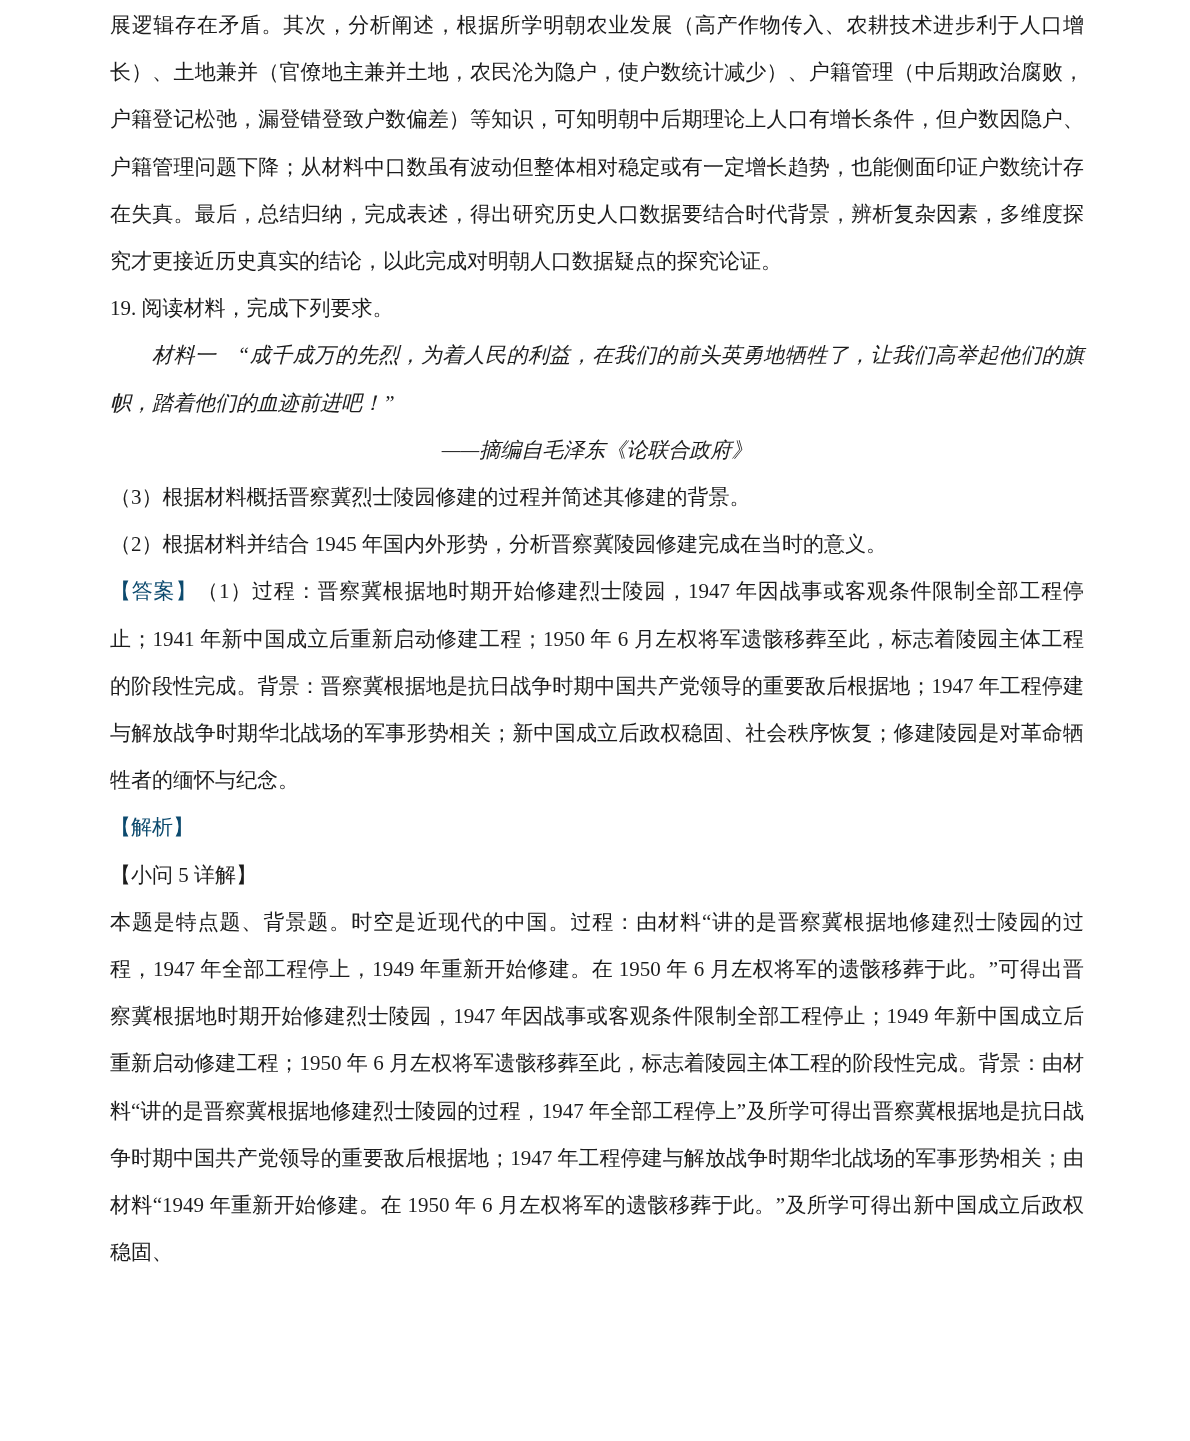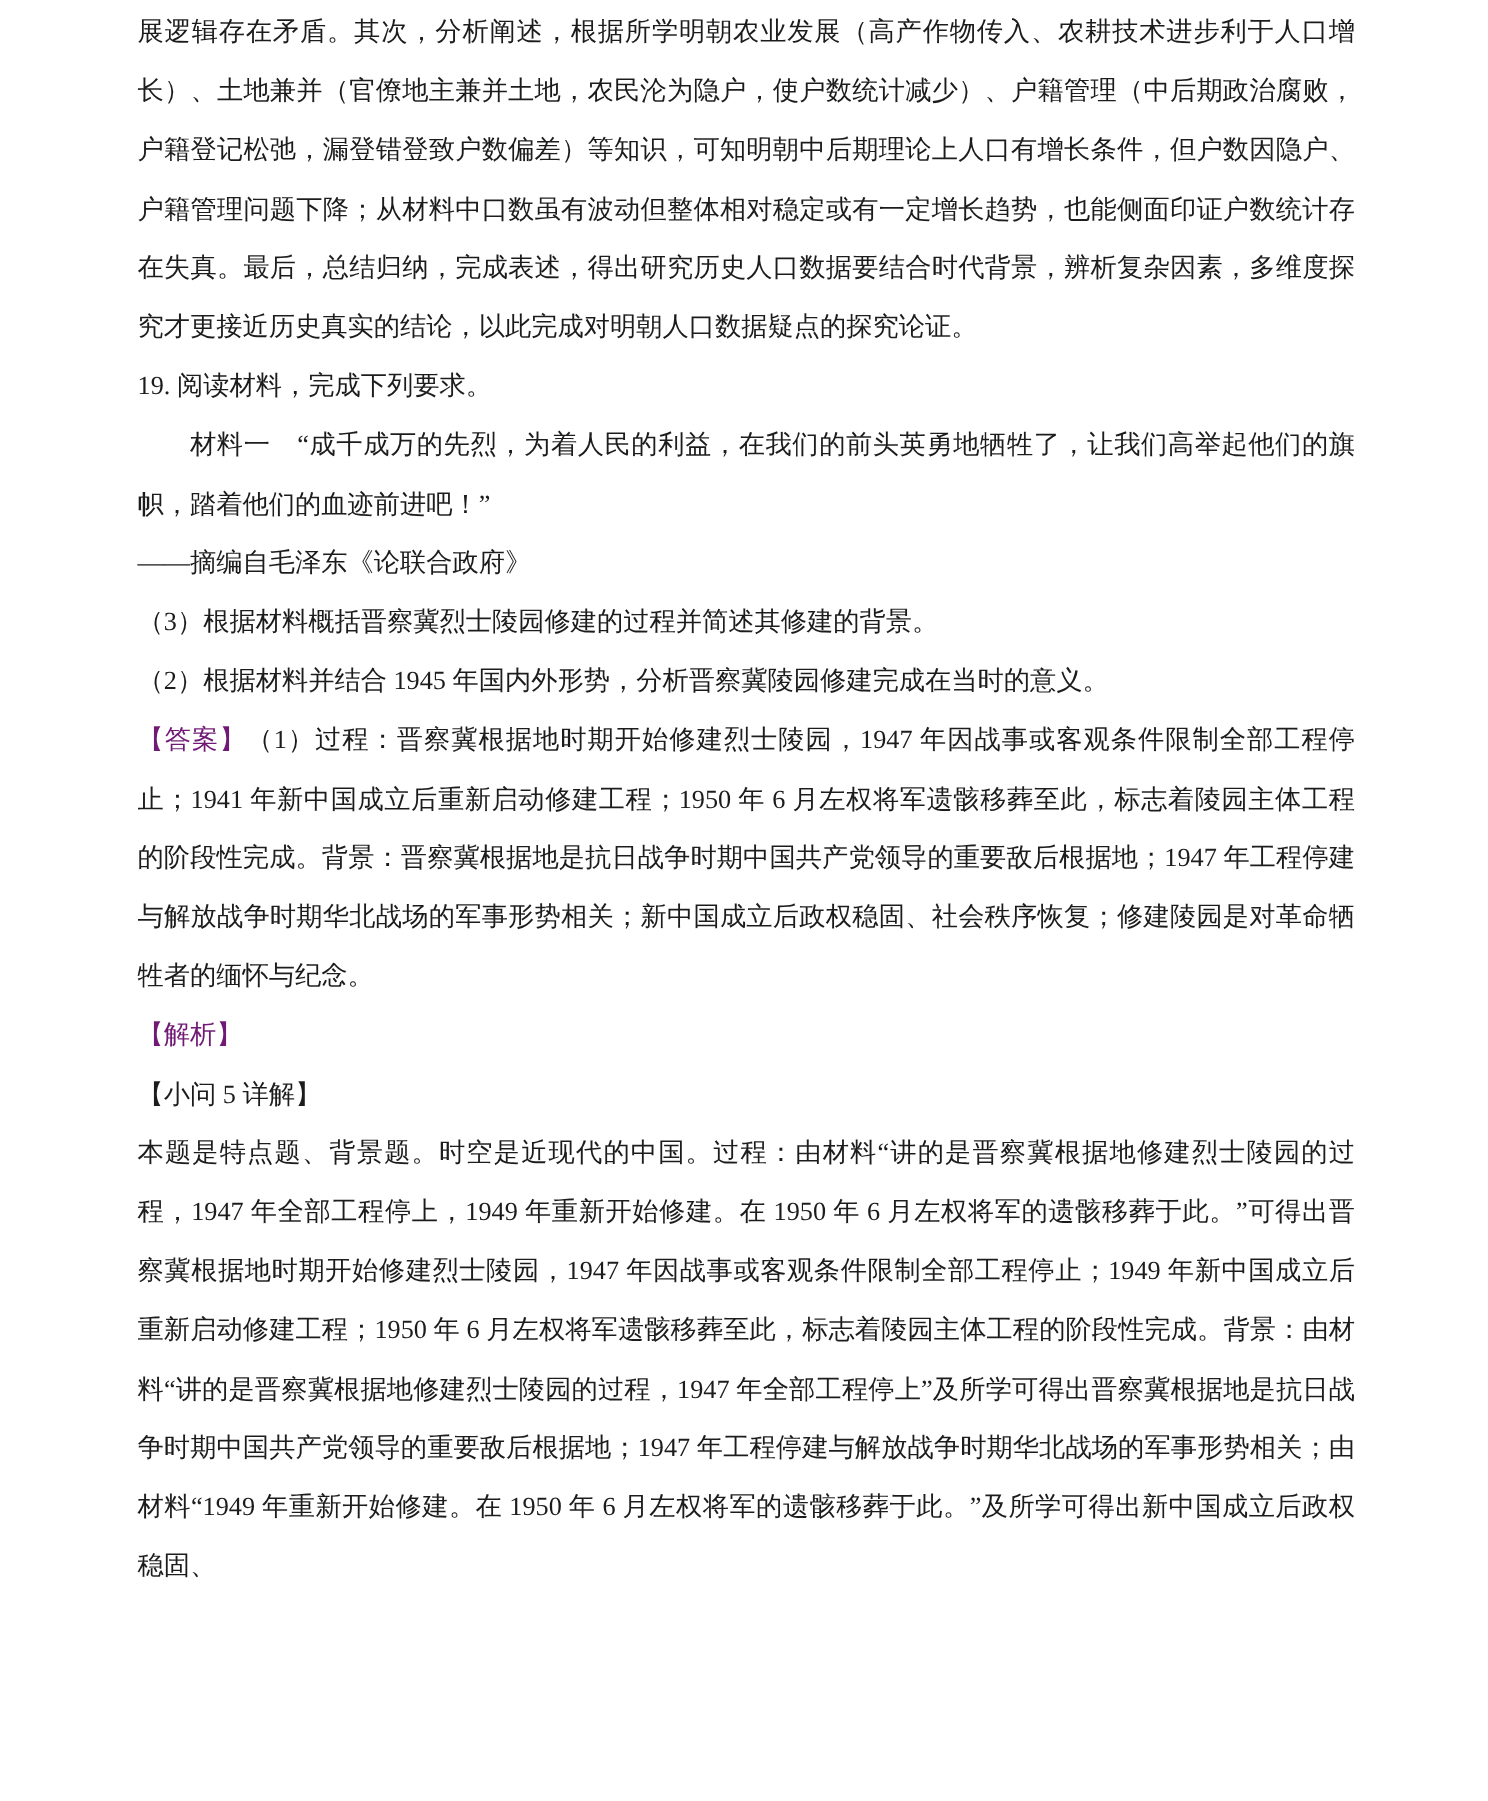--- a/index.html
+++ b/index.html
@@ -23,29 +23,30 @@
     line-height: 47.2px;
     color: #1c1c1c;
     text-align: justify;
     overflow: hidden;
   }
   .para {
     margin: 0;
     text-justify: inter-ideograph;
   }
   .kai {
+    font-style: italic;
   }
   .indent {
     text-indent: 2em;
   }
   .right {
-    text-align: left;
+    text-align: center;
   }
   .blue {
-    color: #701a75;
+    color: #0c4a6e;
   }
 </style>
 </head>
 <body>
 
 <div class="page">
 
   <p class="para">展逻辑存在矛盾。其次，分析阐述，根据所学明朝农业发展（高产作物传入、农耕技术进步利于人口增长）、土地兼并（官僚地主兼并土地，农民沦为隐户，使户数统计减少）、户籍管理（中后期政治腐败，户籍登记松弛，漏登错登致户数偏差）等知识，可知明朝中后期理论上人口有增长条件，但户数因隐户、户籍管理问题下降；从材料中口数虽有波动但整体相对稳定或有一定增长趋势，也能侧面印证户数统计存在失真。最后，总结归纳，完成表述，得出研究历史人口数据要结合时代背景，辨析复杂因素，多维度探究才更接近历史真实的结论，以此完成对明朝人口数据疑点的探究论证。</p>
 
   <p class="para">19. 阅读材料，完成下列要求。</p>

